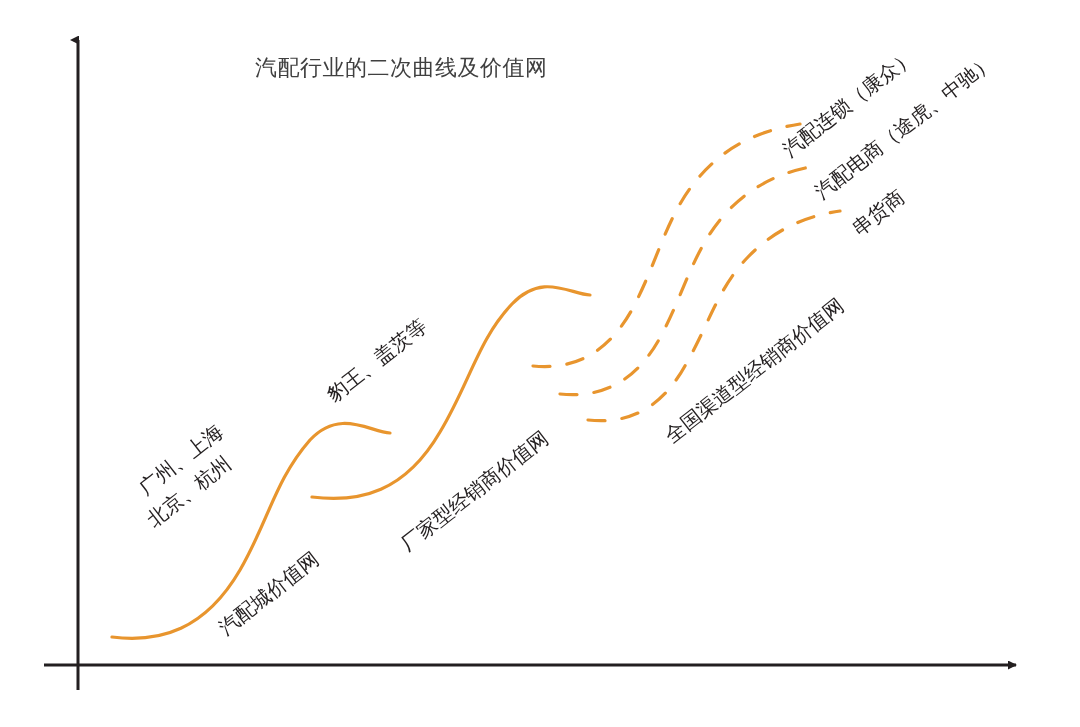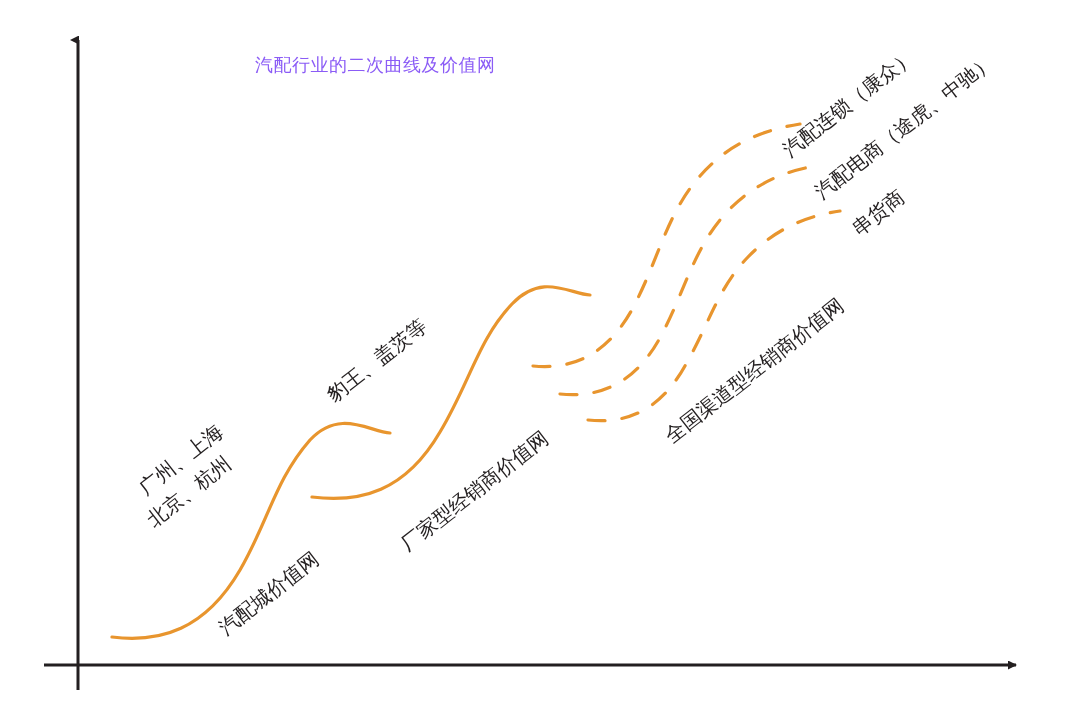--- a/index.html
+++ b/index.html
@@ -27,22 +27,22 @@
     color: #231f20;
     font-family: "Liberation Sans", "DejaVu Sans", sans-serif;
     white-space: nowrap;
     line-height: 1.28;
     transform-origin: 0 50%;
   }
   #chart-title {
     position: absolute;
     left: 255px;
     top: 53px;
-    font-size: 18px;
-    color: #8b5cf6;
+    font-size: 22px;
+    color: #404040;
     letter-spacing: 0.5px;
     white-space: nowrap;
   }
 </style>
 </head>
 <body>
 
 <div id="canvas">
 
   <svg id="diagram-svg" viewBox="0 0 1080 727" xmlns="http://www.w3.org/2000/svg">

